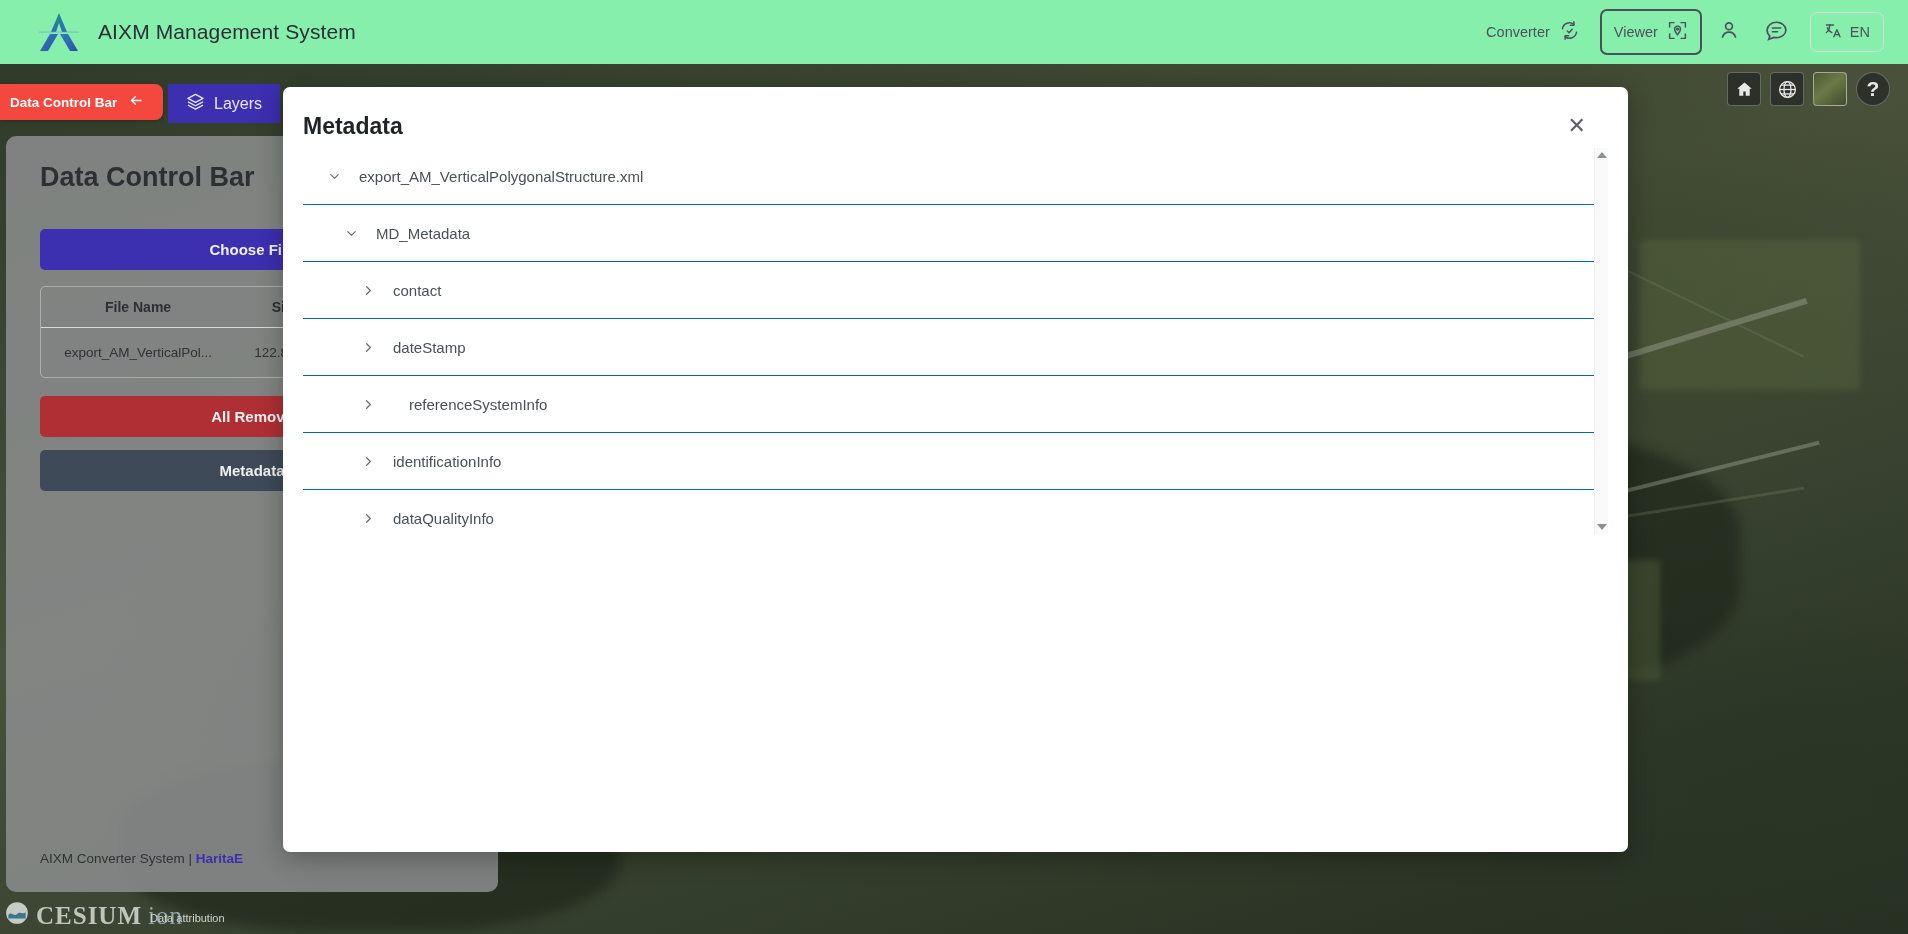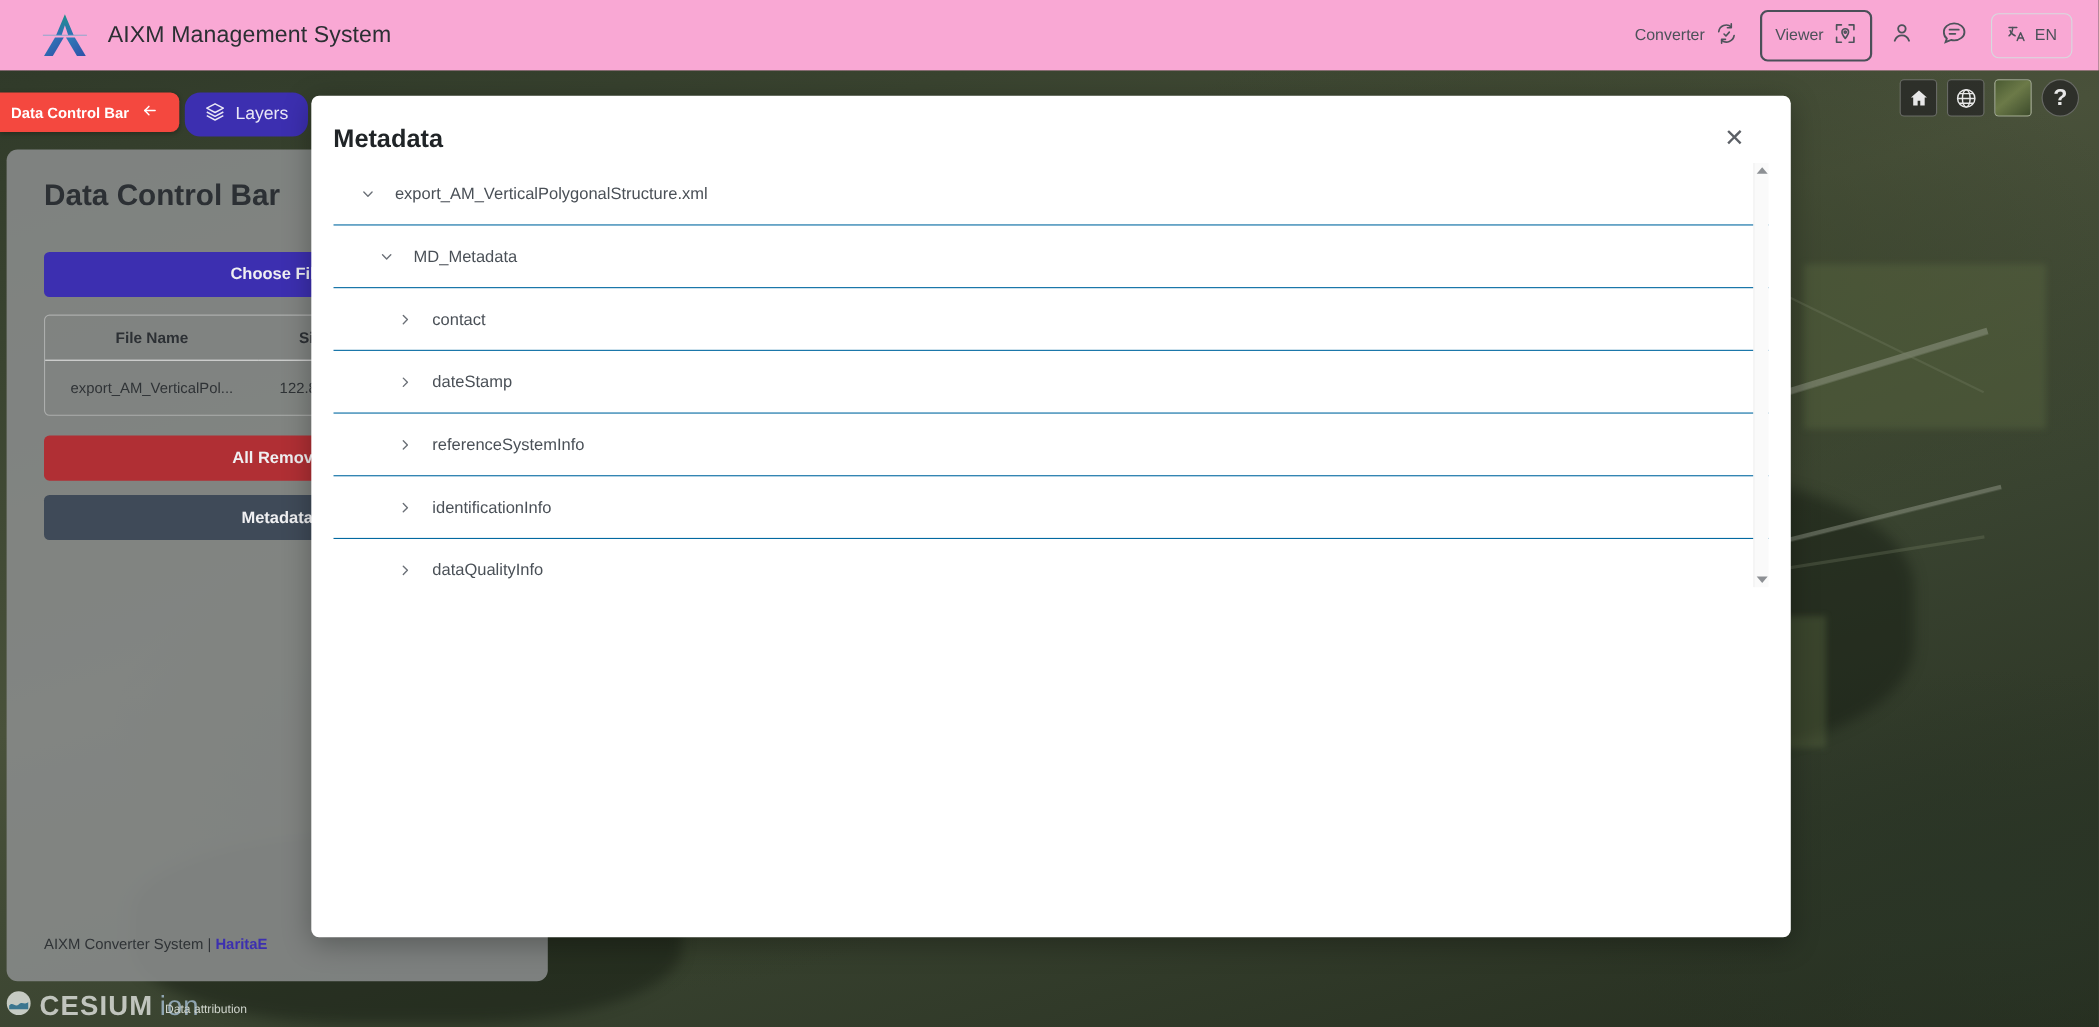--- a/index.html
+++ b/index.html
@@ -39,21 +39,21 @@
   }
   #globe .field {
     position: absolute;
     background: rgba(96,112,70,0.35);
     filter: blur(3px);
   }
 
   
   #topbar {
     position: absolute; top: 0; left: 0; right: 0; height: 64px;
-    background: #f9a8d4;
+    background: #86efac;
     display: flex; align-items: center;
     padding: 0 24px 0 36px;
     z-index: 40;
   }
   #brand { display: flex; align-items: center; gap: 16px; }
   .logo-wrap { width: 46px; height: 44px; display: block; }
   #brand .title {
     font-size: 21px; color: #2b2f33; letter-spacing: .1px;
   }
   #nav-right { margin-left: auto; display: flex; align-items: center; gap: 6px; }
@@ -83,21 +83,21 @@
     border-radius: 0 8px 8px 0;
     display: flex; align-items: center; gap: 10px;
     cursor: pointer;
     box-shadow: 0 1px 4px rgba(0,0,0,.25);
   }
   #layers-btn {
     position: absolute; top: 84px; left: 168px; z-index: 30;
     background: #3c2fb0; color: #e9e7f6;
     font-size: 16px;
     padding: 8px 18px;
-    border-radius: 14px;
+    border-radius: 0;
     display: flex; align-items: center; gap: 9px;
     cursor: pointer;
   }
 
   
   #cesium-tools {
     position: absolute; top: 72px; right: 18px; z-index: 25;
     display: flex; align-items: center; gap: 9px;
   }
   .c-tool {
@@ -217,20 +217,21 @@
   .sb-arrow.down {
     border-left: 5px solid transparent; border-right: 5px solid transparent;
     border-top: 6px solid #8d9094;
   }
 
   
   #cesium-credit {
     position: absolute; left: 4px; bottom: 4px; z-index: 20;
     display: flex; align-items: flex-end; gap: 6px;
     opacity: .85;
+    font-family: Liberation Serif, serif;
   }
   #cesium-credit .word {
     font-size: 25px; letter-spacing: 1px; color: #d8dbd6; font-weight: bold;
   }
   #cesium-credit .ion { color: #9fb7c9; font-weight: normal; }
   #credit-sub { position: absolute; left: 150px; bottom: 10px; font-size: 11px; color: #cfd4cc; z-index: 20; }
 </style>
 </head>
 <body>
 
@@ -449,21 +450,21 @@
 
       <div class="tree-row" style="padding-left:52px;">
         <span class="chev">
           <svg width="15" height="15" viewBox="0 0 24 24" fill="none" stroke="#6b7077" stroke-width="2" stroke-linecap="round" stroke-linejoin="round">
               <polyline points="9 6 15 12 9 18"></polyline>
             </svg>
         </span>
         <span class="label">dateStamp</span>
       </div>
 
-      <div class="tree-row" style="padding-left:52px;">
+      <div class="tree-row" style="padding-left:52px;gap:16px;">
         <span class="chev">
           <svg width="15" height="15" viewBox="0 0 24 24" fill="none" stroke="#6b7077" stroke-width="2" stroke-linecap="round" stroke-linejoin="round">
               <polyline points="9 6 15 12 9 18"></polyline>
             </svg>
         </span>
         <span class="label">referenceSystemInfo</span>
       </div>
 
       <div class="tree-row" style="padding-left:52px;">
         <span class="chev">

